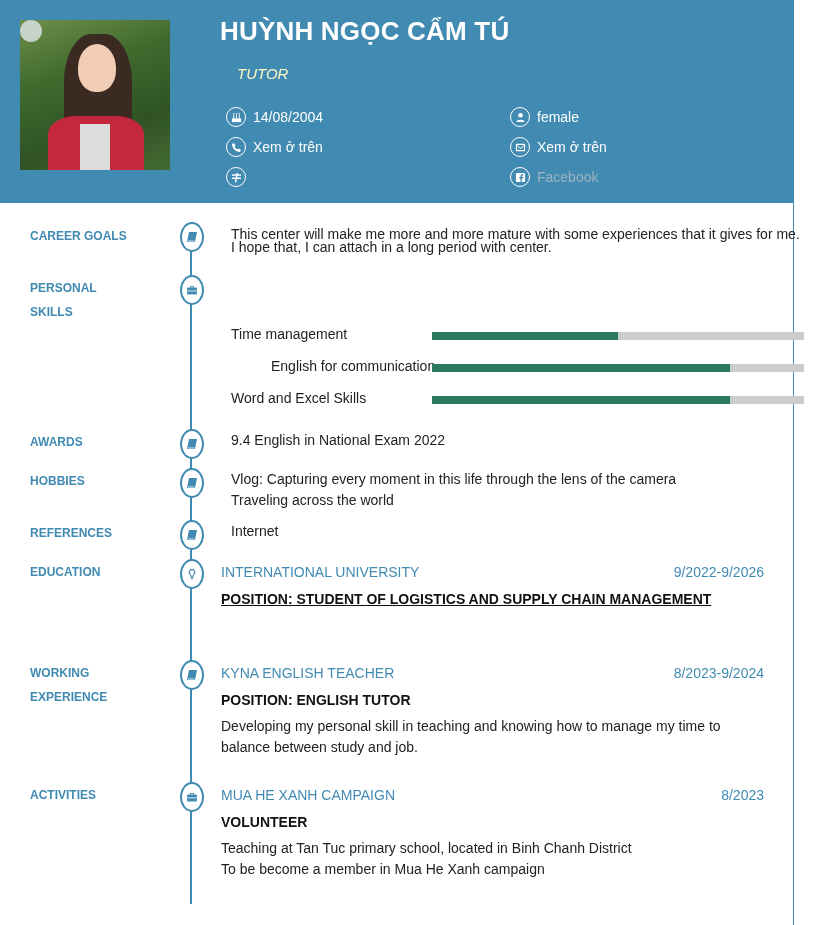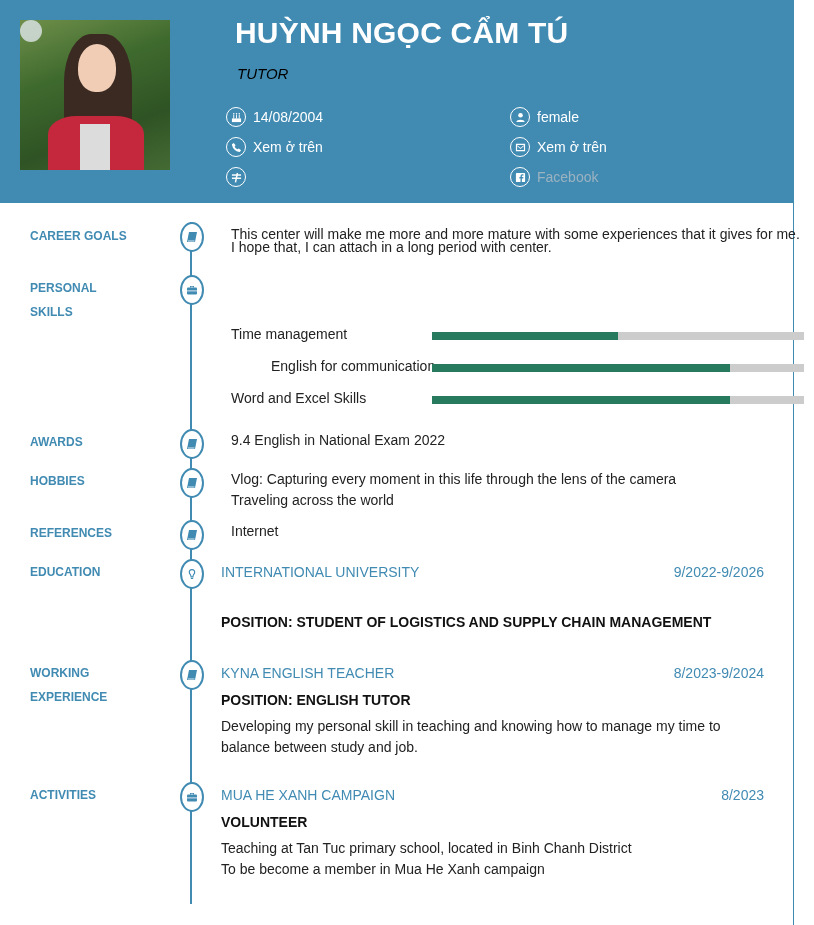--- a/index.html
+++ b/index.html
@@ -33,27 +33,27 @@
   .photo .shirt {
     position: absolute; left: 60px; top: 104px; width: 30px; height: 50px;
     background: #dcdcdc;
   }
   .photo .flower {
     position: absolute; left: 0; top: 0; width: 22px; height: 22px; border-radius: 50%;
     background: #dfe6ea; opacity: 0.8;
   }
 
   .name {
-    position: absolute; left: 235px; top: 16px;
-    font-size: 30px; font-weight: bold; color: #ffffff; letter-spacing: 0.2px;
+    position: absolute; left: 220px; top: 16px;
+    font-size: 26px; font-weight: bold; color: #ffffff; letter-spacing: 0.2px;
     white-space: nowrap;
   }
   .role {
     position: absolute; left: 237px; top: 65px;
-    font-size: 15px; font-style: italic; color: #000000;
+    font-size: 15px; font-style: italic; color: #fef9c3;
   }
   .info-item {
     position: absolute; height: 22px; display: flex; align-items: center;
     font-size: 14px; color: #ffffff; white-space: nowrap;
   }
   .info-item .ic {
     width: 20px; height: 20px; border: 1.5px solid #ffffff; border-radius: 50%;
     display: inline-flex; align-items: center; justify-content: center;
     margin-right: 7px; flex-shrink: 0;
   }
@@ -248,21 +248,21 @@
 
 <div class="sec-title" style="top:560px;">EDUCATION</div>
 <div class="t-icon" style="top:559px;">
   <svg viewBox="0 0 12 12">
       <path d="M6 1 C3.5 1 2.3 3 2.8 5 C3.2 6.5 4.5 7.3 4.5 8.5 V9.5 H7.5 V8.5 C7.5 7.3 8.8 6.5 9.2 5 C9.7 3 8.5 1 6 1 Z M6 2.2 C7.8 2.2 8.3 3.6 8 4.7 C7.7 5.8 6.6 6.6 6.5 8.3 H5.5 C5.4 6.6 4.3 5.8 4 4.7 C3.7 3.6 4.2 2.2 6 2.2 Z"></path>
       <rect x="4.8" y="10" width="2.4" height="1"></rect>
     </svg>
 </div>
 <div class="org" style="top:564px;">INTERNATIONAL UNIVERSITY</div>
 <div class="date" style="top:564px;">9/2022-9/2026</div>
-<div class="pos" style="top:614px;">POSITION: STUDENT OF LOGISTICS AND SUPPLY CHAIN MANAGEMENT</div>
+<div class="pos" style="top:591px;text-decoration:underline;">POSITION: STUDENT OF LOGISTICS AND SUPPLY CHAIN MANAGEMENT</div>
 
 <div class="sec-title" style="top:661px;">
   <div>WORKING</div>
   <div>EXPERIENCE</div>
 </div>
 <div class="t-icon" style="top:660px;">
   <svg viewBox="0 0 12 12">
       <path d="M3 1 H11 L9 11 H1 Z"></path>
       <path d="M2 10 H8.5" stroke="#fff" stroke-width="0.8"></path>
     </svg>

